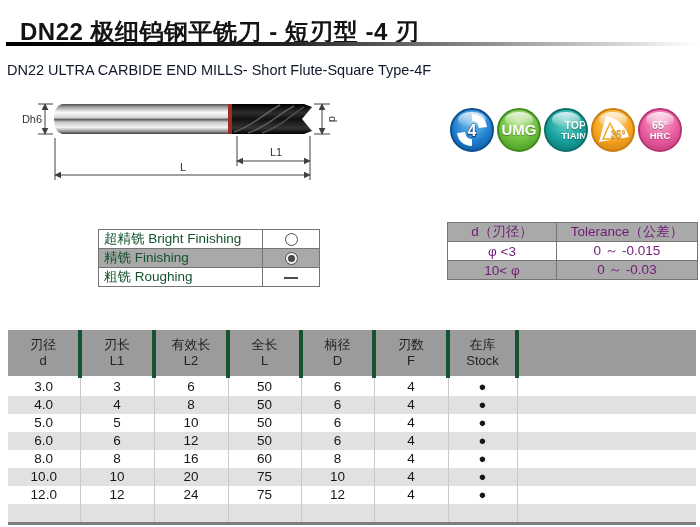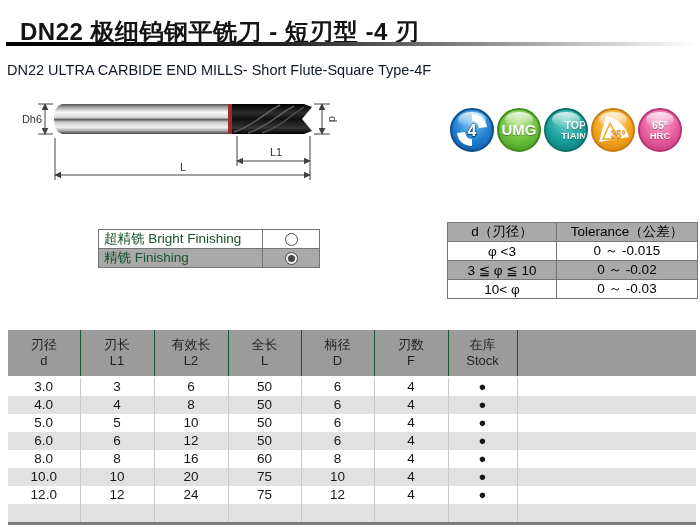--- a/index.html
+++ b/index.html
@@ -41,30 +41,30 @@
   .radio{display:inline-block;width:11px;height:11px;border:1.5px solid #4d4d4d;
          border-radius:50%;background:#fff;vertical-align:middle;position:relative;}
   .radio.sel{background:#efefef;}
   .radio.sel::after{content:"";position:absolute;left:2px;top:2px;right:2px;bottom:2px;
          background:#474747;border-radius:50%;}
   .dashmark{display:inline-block;width:14px;height:2px;background:#4d4d4d;vertical-align:middle;}
 
   
   .tol-table{position:absolute;left:447px;top:222px;border-collapse:collapse;font-size:13.5px;}
   .tol-table th,.tol-table td{border:1px solid #757575;height:16px;padding:0 4px;
-         text-align:center;font-weight:normal;color:#000000;}
+         text-align:center;font-weight:normal;color:#701a75;}
   .tol-table th{background:#a9a9a9;}
   .tol-table .tc0{width:100px;} .tol-table .tc1{width:132px;}
   .tol-table tbody tr:nth-child(even){background:#a9a9a9;}
 
   
   .spec-table{position:absolute;left:8px;top:330px;width:688px;border-collapse:collapse;
          table-layout:fixed;font-size:13.5px;border-bottom:3px solid #7d7d7d;}
   .spec-table th{background:#9b9b9b;height:46px;padding:0;font-weight:normal;font-size:13px;
-         color:#222;border-right:1px solid #14532d;border-bottom:2px solid #fff;
+         color:#222;border-right:4px solid #14532d;border-bottom:2px solid #fff;
          vertical-align:middle;text-align:center;}
   .spec-table th:last-child{border-right:none;}
   .spec-table td{height:18px;line-height:18px;padding:0;text-align:center;
          border-right:1px solid #c9c9c9;color:#161616;}
   .spec-table td:last-child{border-right:none;}
   .spec-table tbody tr:nth-child(even){background:#e1e1e1;}
   .spec-table .hd-cn{line-height:16px;} .spec-table .hd-en{line-height:16px;}
   .spec-table td.stock{font-size:13px;}
 </style>
 </head>
@@ -165,38 +165,38 @@
   <table class="fin-table">
     <tbody>
         <tr>
           <td class="flabel">超精铣 Bright Finishing</td>
           <td class="fmark"><span class="radio"></span></td>
         </tr>
         <tr>
           <td class="flabel">精铣 Finishing</td>
           <td class="fmark"><span class="radio sel"></span></td>
         </tr>
+        <tr>
+          <td class="flabel">粗铣 Roughing</td>
+          <td class="fmark"><span class="dashmark"></span></td>
+        </tr>
       </tbody>
   </table>
 
   <table class="tol-table">
     <thead>
       <tr>
         <th class="tc0">d（刃径）</th>
         <th class="tc1">Tolerance（公差）</th>
       </tr>
     </thead>
     <tbody>
         <tr>
           <td class="tc0">φ &lt;3</td>
           <td class="tc1">0 ～ -0.015</td>
-        </tr>
-        <tr>
-          <td class="tc0">3 ≦ φ ≦ 10</td>
-          <td class="tc1">0 ～ -0.02</td>
         </tr>
         <tr>
           <td class="tc0">10&lt; φ</td>
           <td class="tc1">0 ～ -0.03</td>
         </tr>
       </tbody>
   </table>
 
   <table class="spec-table">
     <colgroup>

